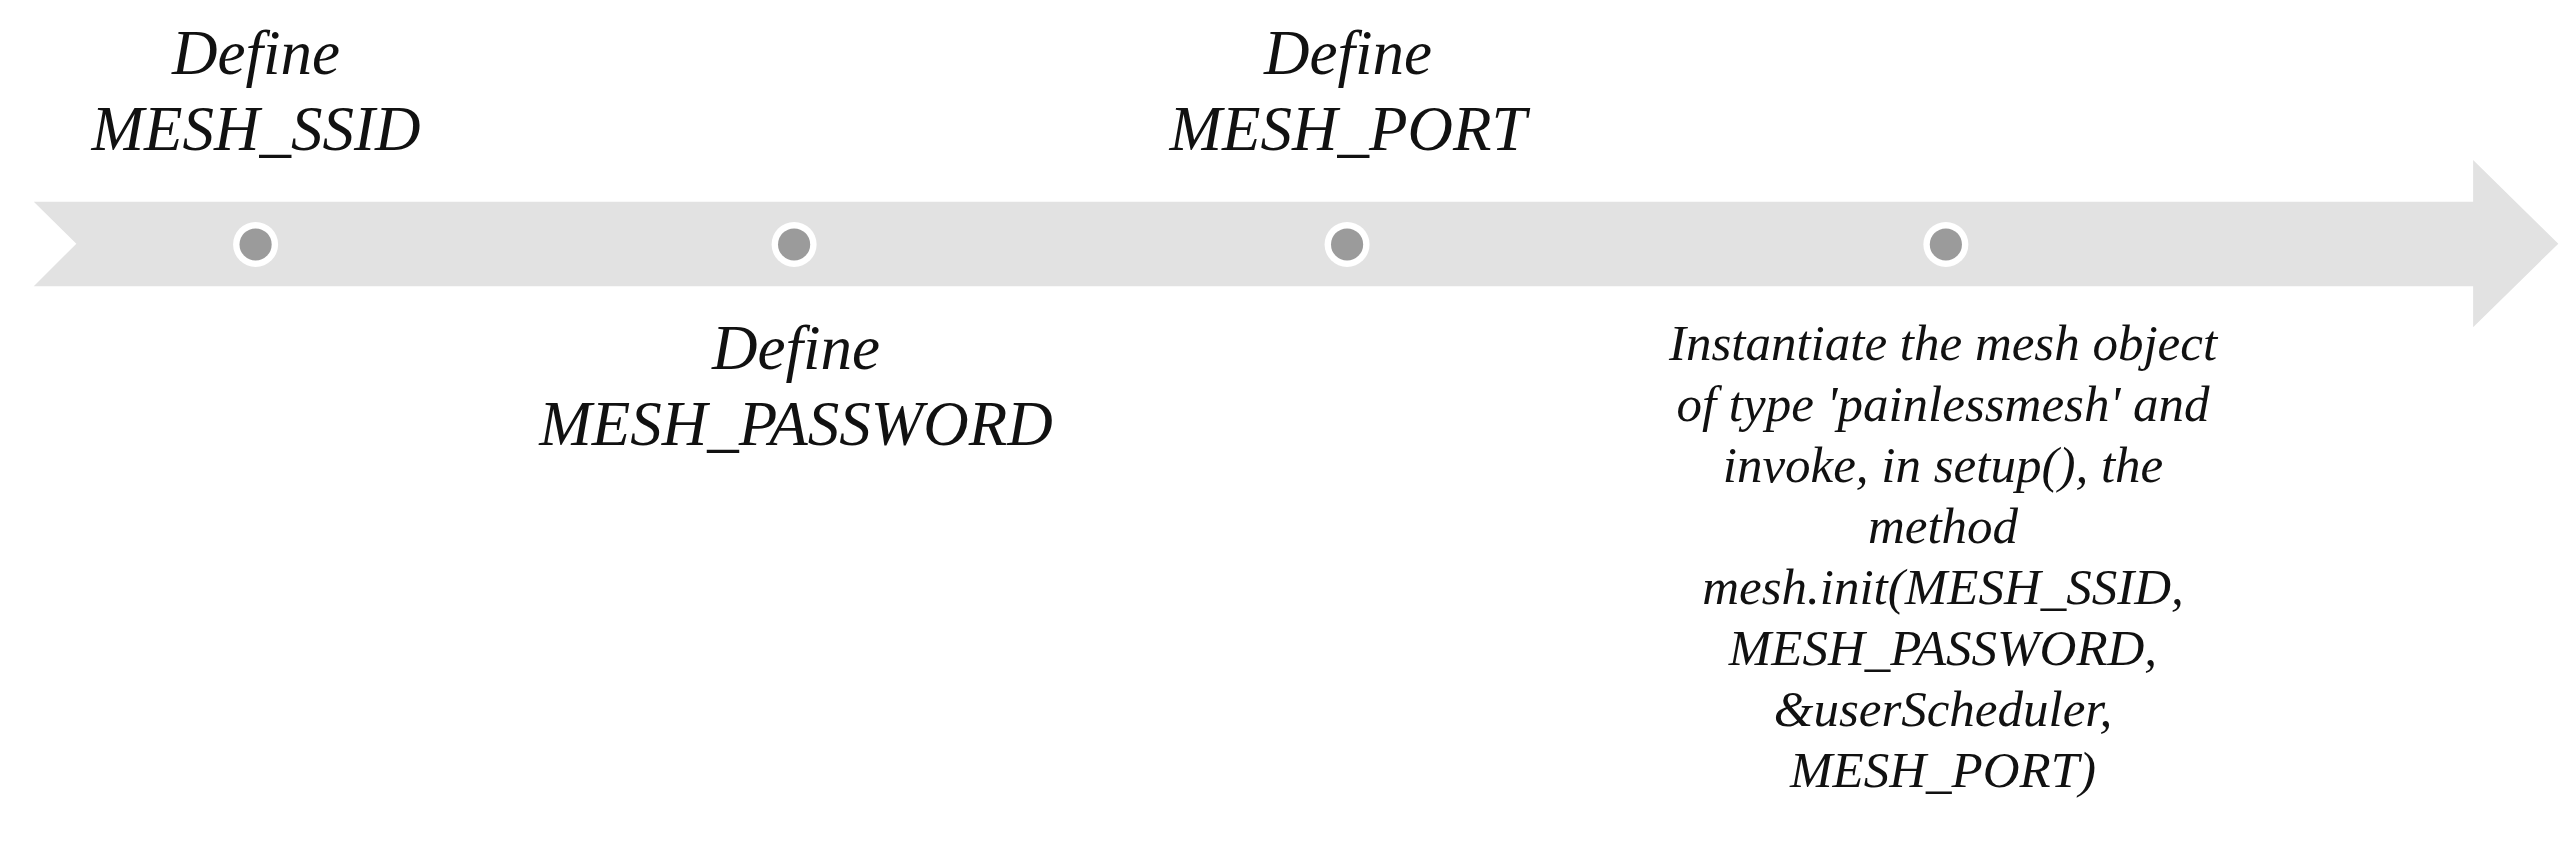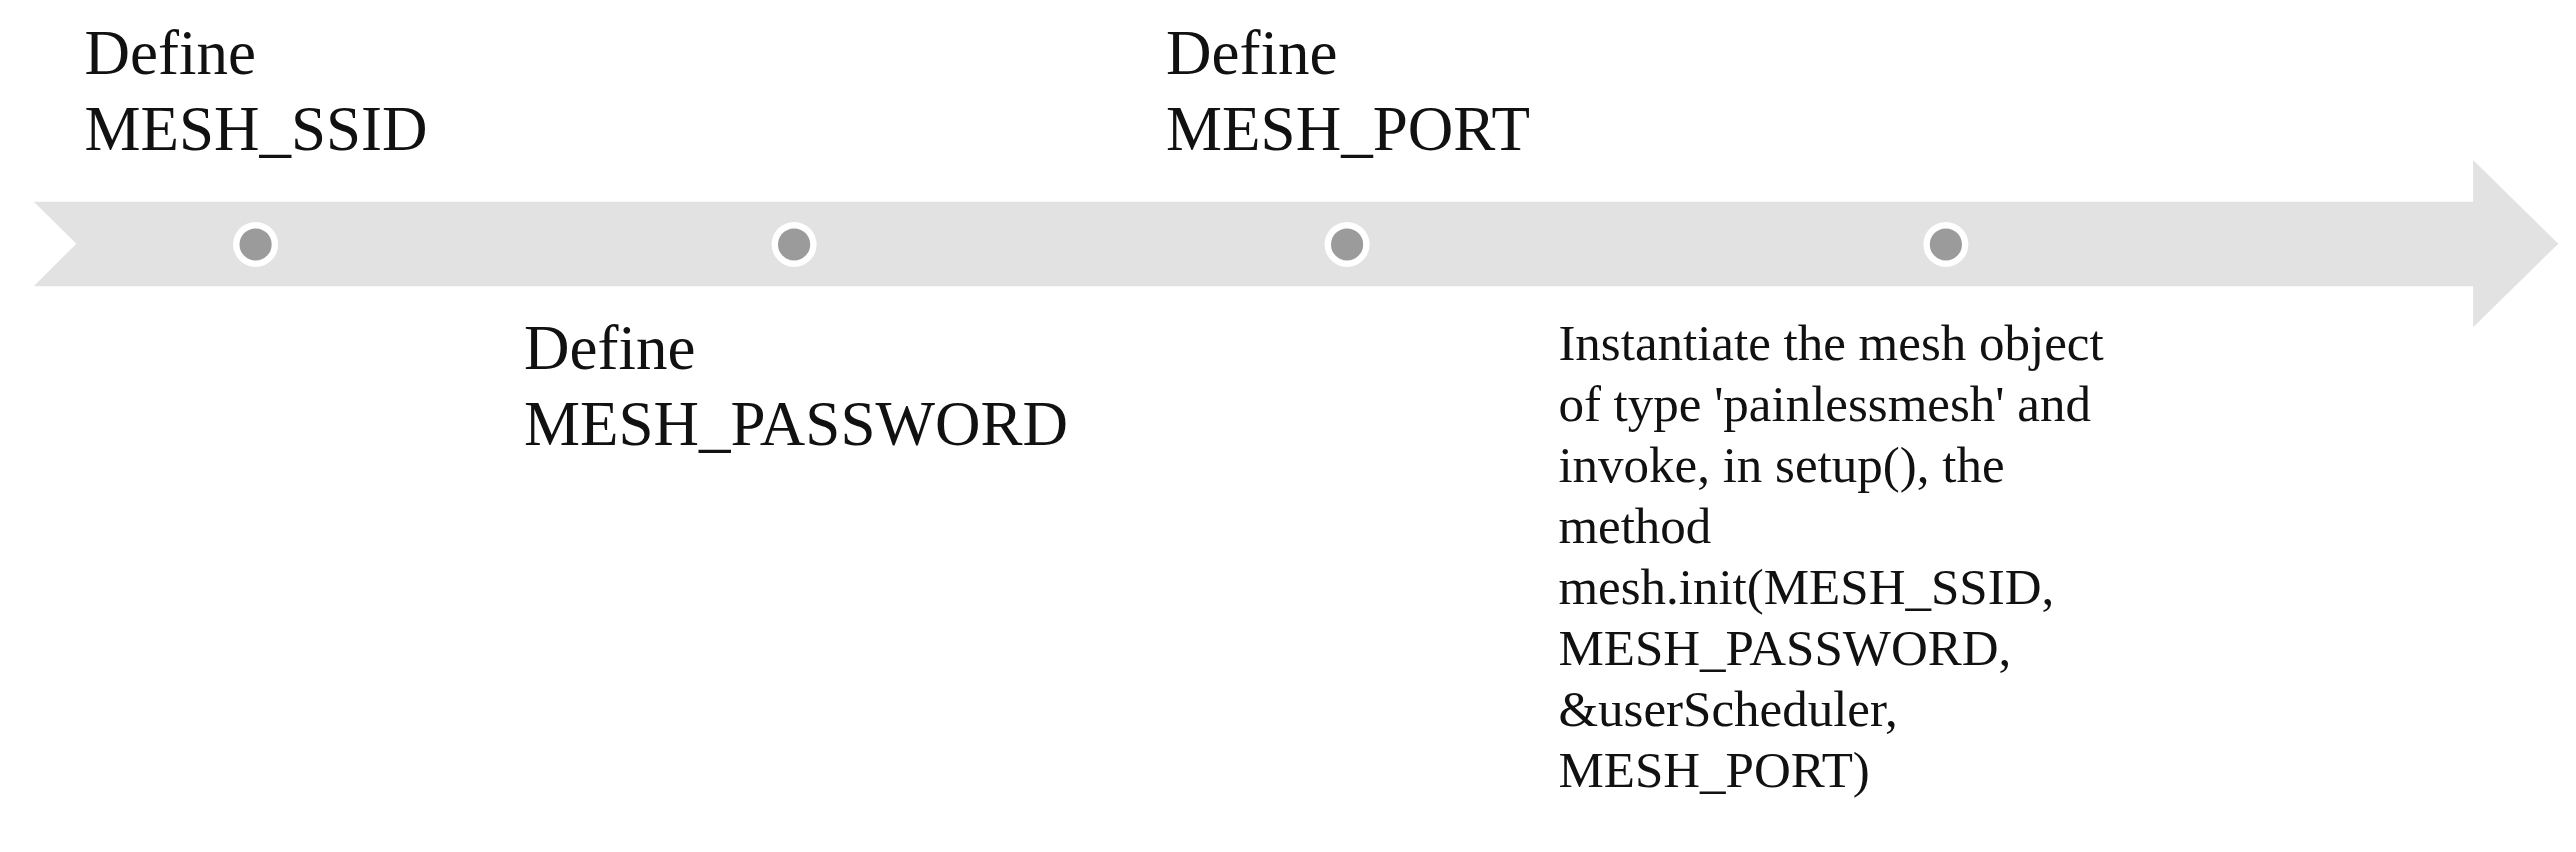--- a/index.html
+++ b/index.html
@@ -25,25 +25,26 @@
     left:0;top:0;
     width:2576px;height:853px;
     display:block;
   }
   .arrow-shape{fill:var(--arrow-fill);}
   .dot-ring{fill:var(--dot-ring);}
   .dot-core{fill:var(--dot-fill);}
   .milestone-label{
     position:absolute;
     transform:translateX(-50%);
-    text-align:left;
+    text-align:center;
     white-space:pre-line;
     font-size:63px;
     line-height:76px;
     color:var(--text-color);
+    font-style:italic;
   }
   .milestone-label.small{
     font-size:51px;
     line-height:61px;
   }
 </style>
 </head>
 <body>
 
 <div class="canvas">
@@ -72,21 +73,21 @@
 
   <div class="milestone-label" style="left:256px; top:14.5px;">Define
 MESH_SSID</div>
 
   <div class="milestone-label" style="left:796px; top:310px;">Define
 MESH_PASSWORD</div>
 
   <div class="milestone-label" style="left:1348px; top:14.5px;">Define
 MESH_PORT</div>
 
-  <div class="milestone-label small" style="left:1831px; top:313px;">Instantiate the mesh object
+  <div class="milestone-label small" style="left:1943px; top:313px;">Instantiate the mesh object
 of type 'painlessmesh' and
 invoke, in setup(), the
 method
 mesh.init(MESH_SSID,
 MESH_PASSWORD,
 &amp;userScheduler,
 MESH_PORT)</div>
 
 </div>
 

